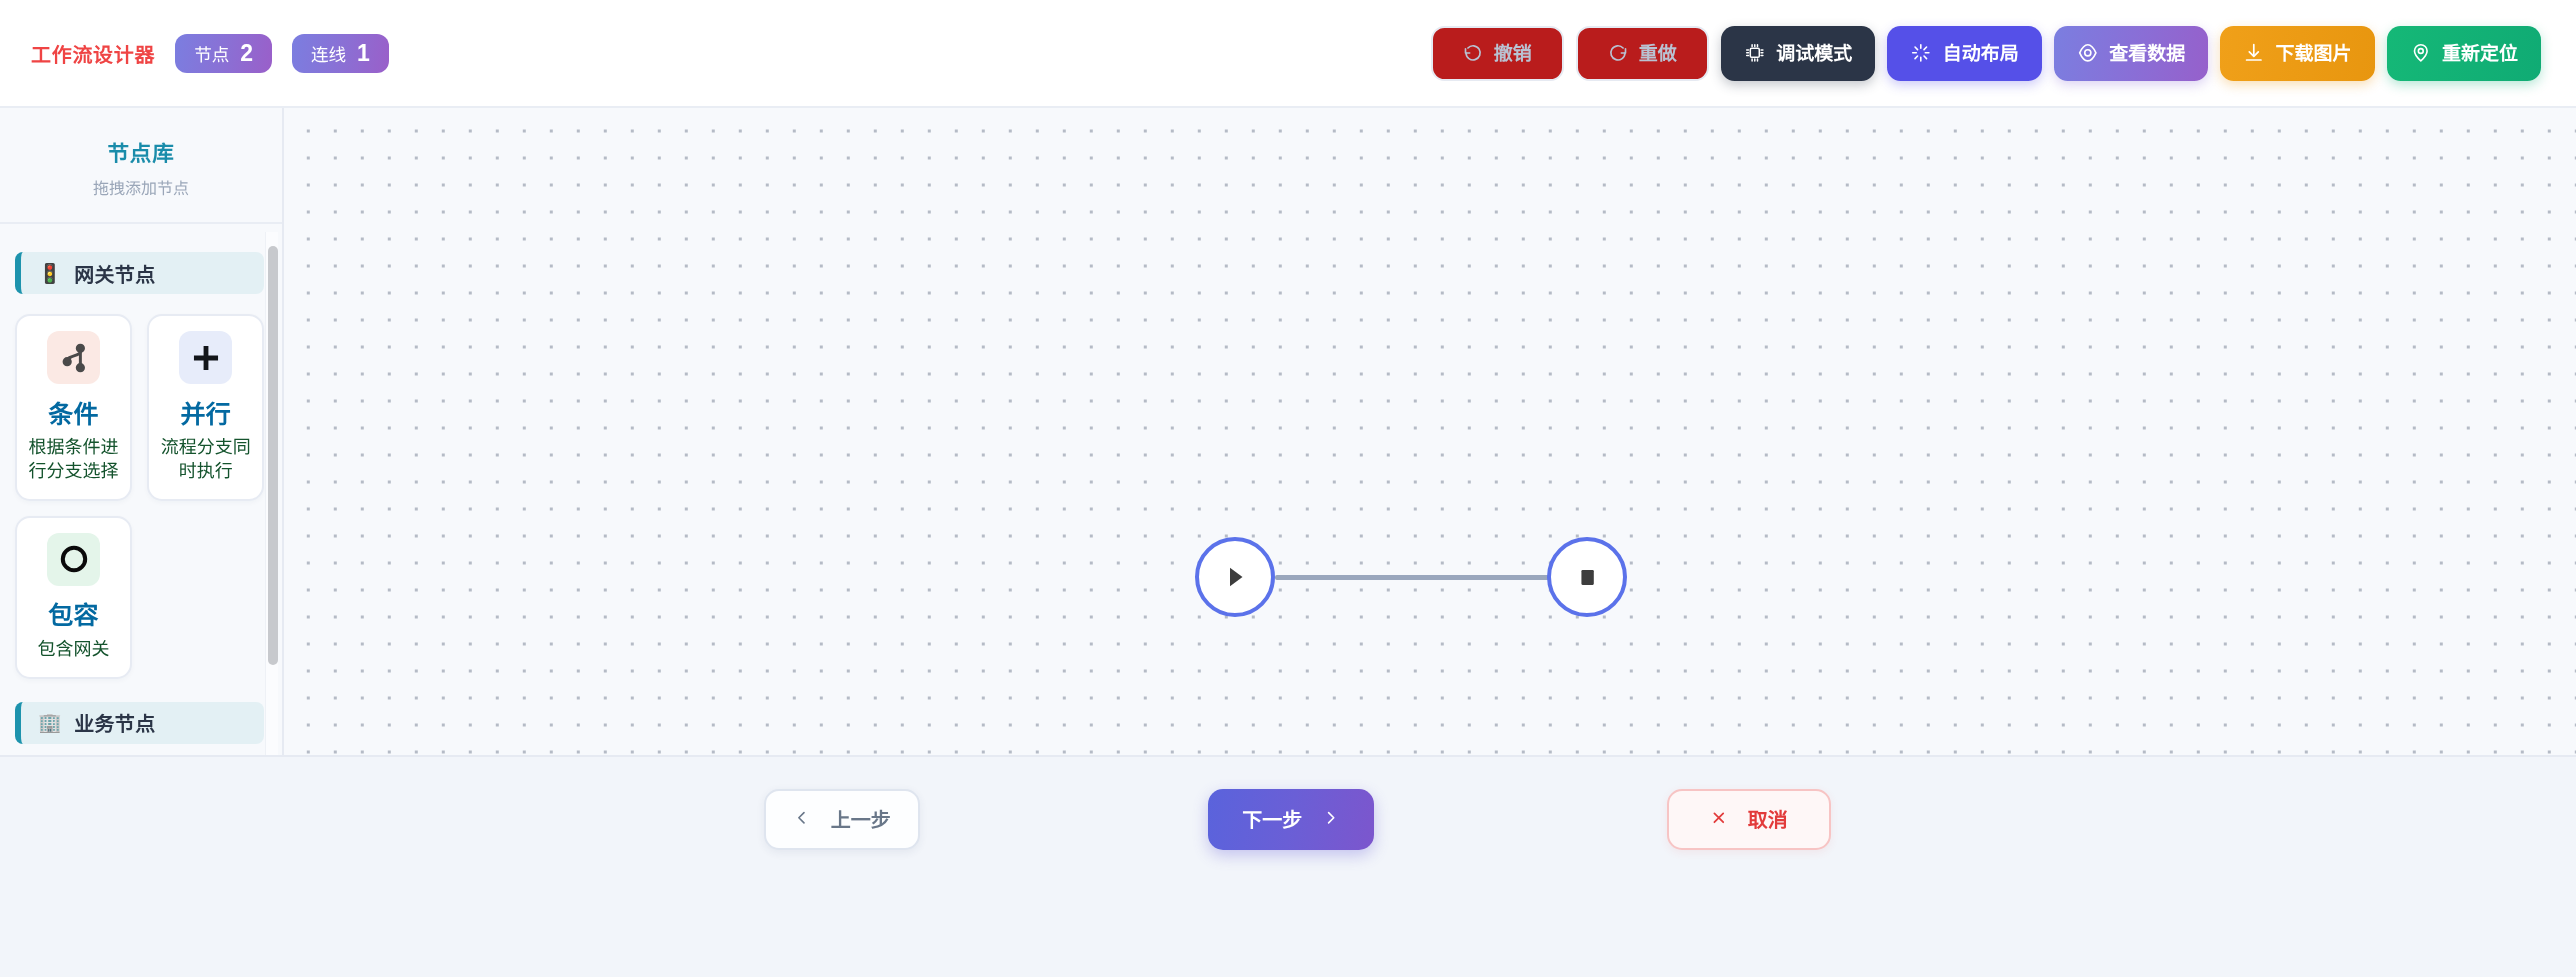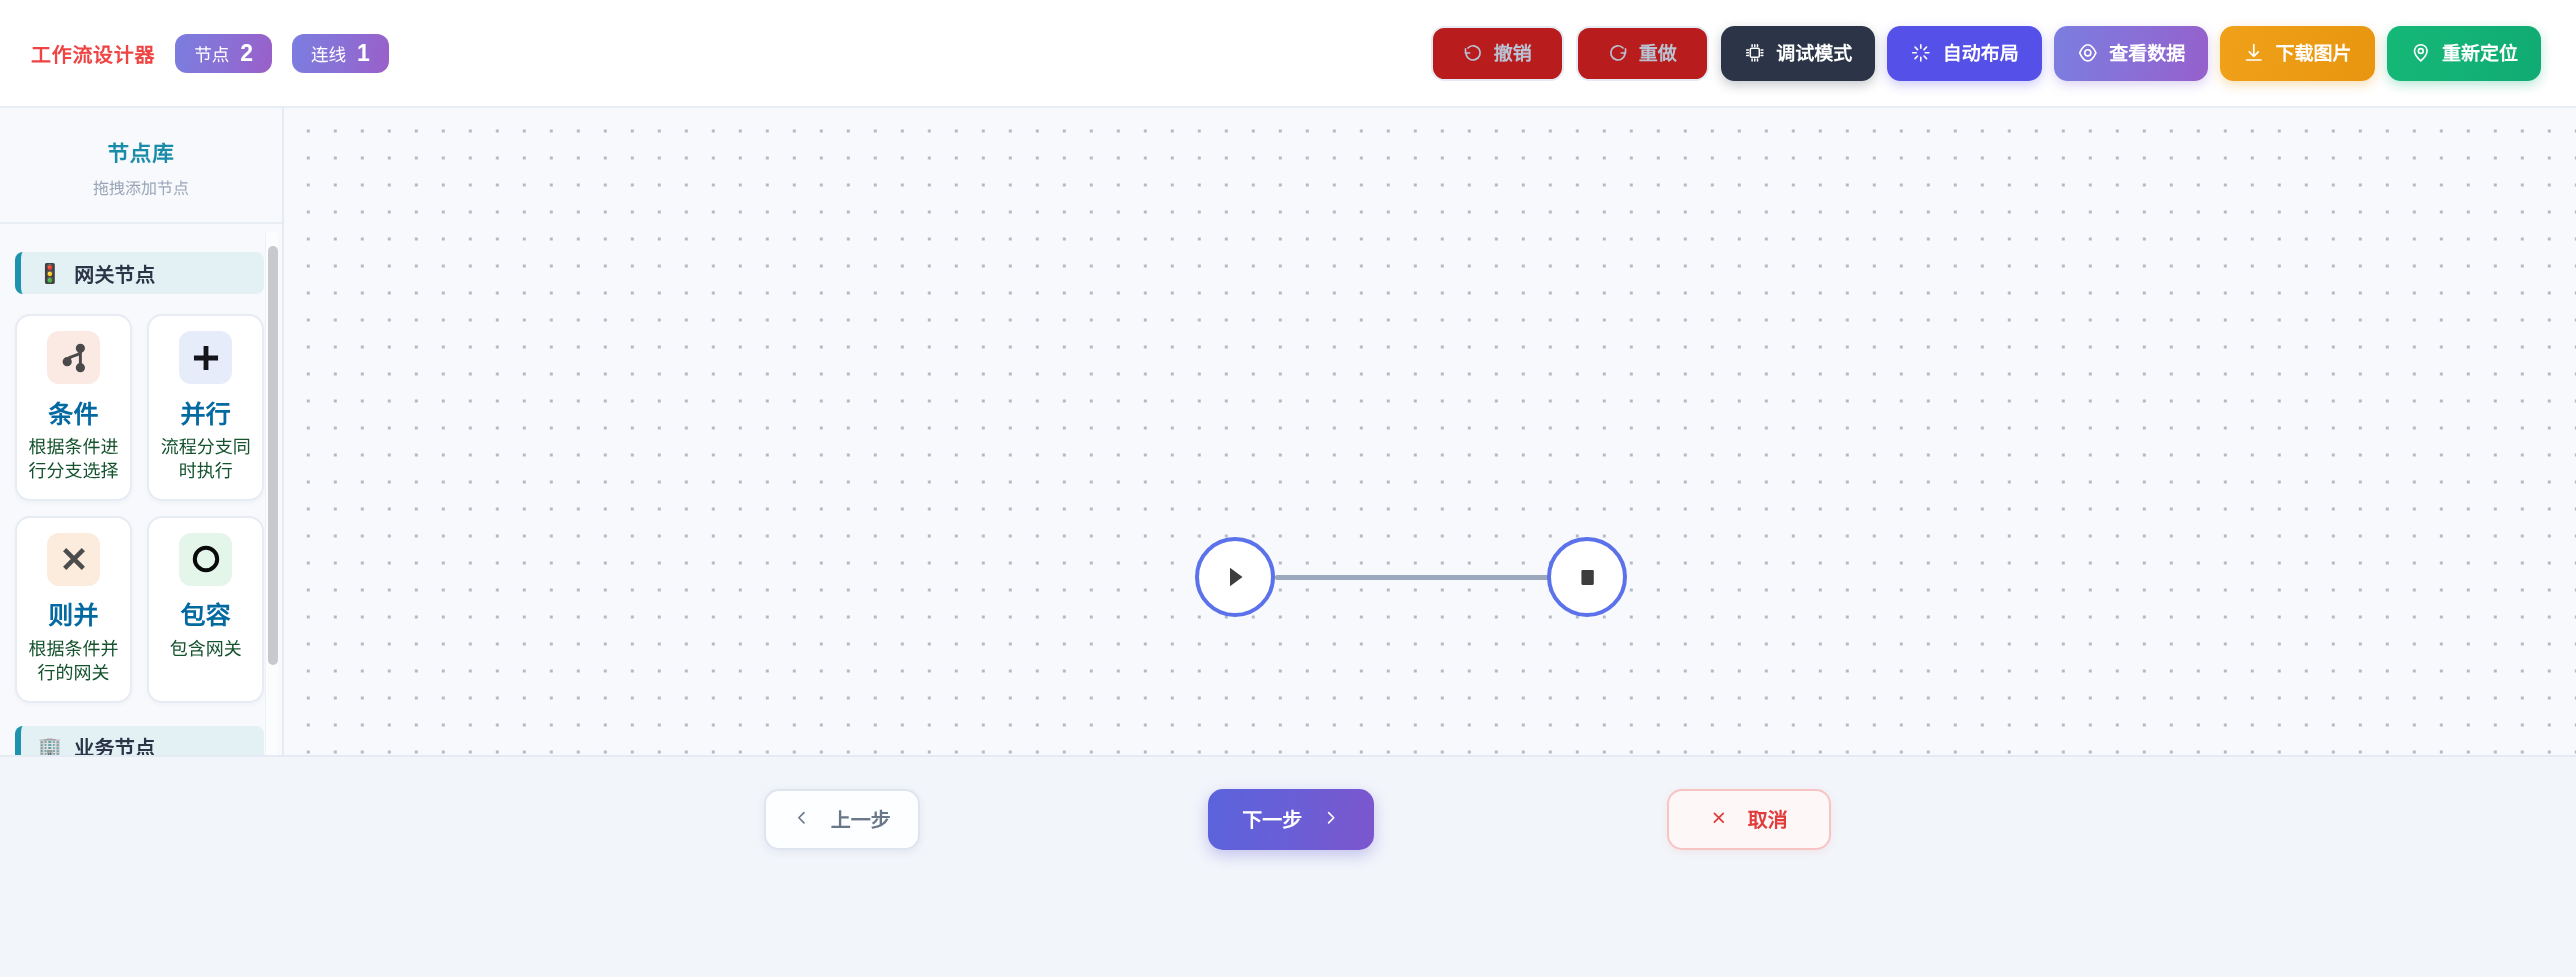--- a/index.html
+++ b/index.html
@@ -481,29 +481,20 @@
           <div class="ncard">
             <div class="nic" style="background:#e7ecfa">
               <svg width="34" height="34" viewBox="0 0 24 24" fill="none" stroke="#13151a" stroke-width="3.4" stroke-linecap="butt">
                 <path d="M12 3.5v17M3.5 12h17"></path>
               </svg>
             </div>
             <div class="nname">并行</div>
             <div class="ndesc">流程分支同时执行</div>
           </div>
 
-          <div class="ncard">
-            <div class="nic" style="background:#fcecdd">
-              <svg width="32" height="32" viewBox="0 0 24 24" fill="none" stroke="#4c4c4c" stroke-width="3.4" stroke-linecap="butt">
-                <path d="M5 5l14 14M19 5L5 19"></path>
-              </svg>
-            </div>
-            <div class="nname">则并</div>
-            <div class="ndesc">根据条件并行的网关</div>
-          </div>
 
           <div class="ncard">
             <div class="nic" style="background:#e4f5ea">
               <svg width="32" height="32" viewBox="0 0 24 24" fill="none" stroke="#0a0a0a" stroke-width="3">
                 <circle cx="12" cy="12" r="8.4"></circle>
               </svg>
             </div>
             <div class="nname">包容</div>
             <div class="ndesc">包含网关</div>
           </div>

